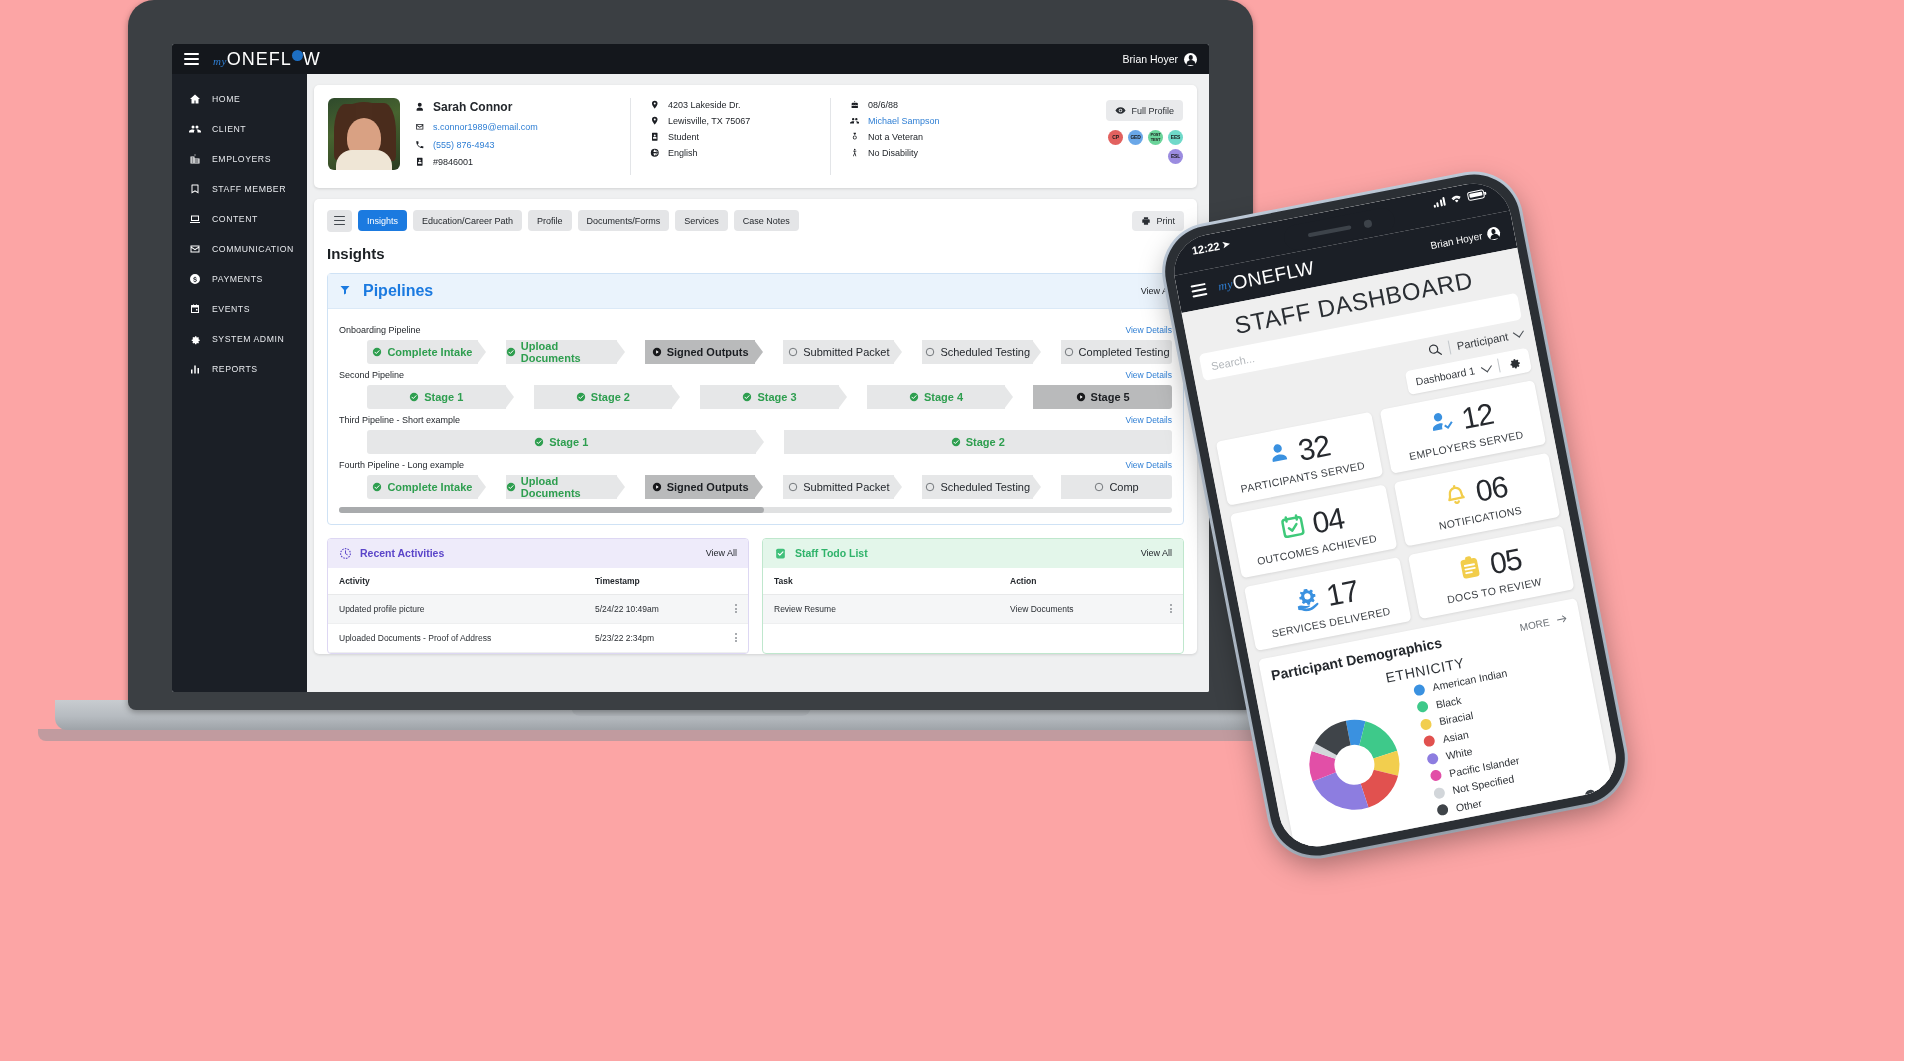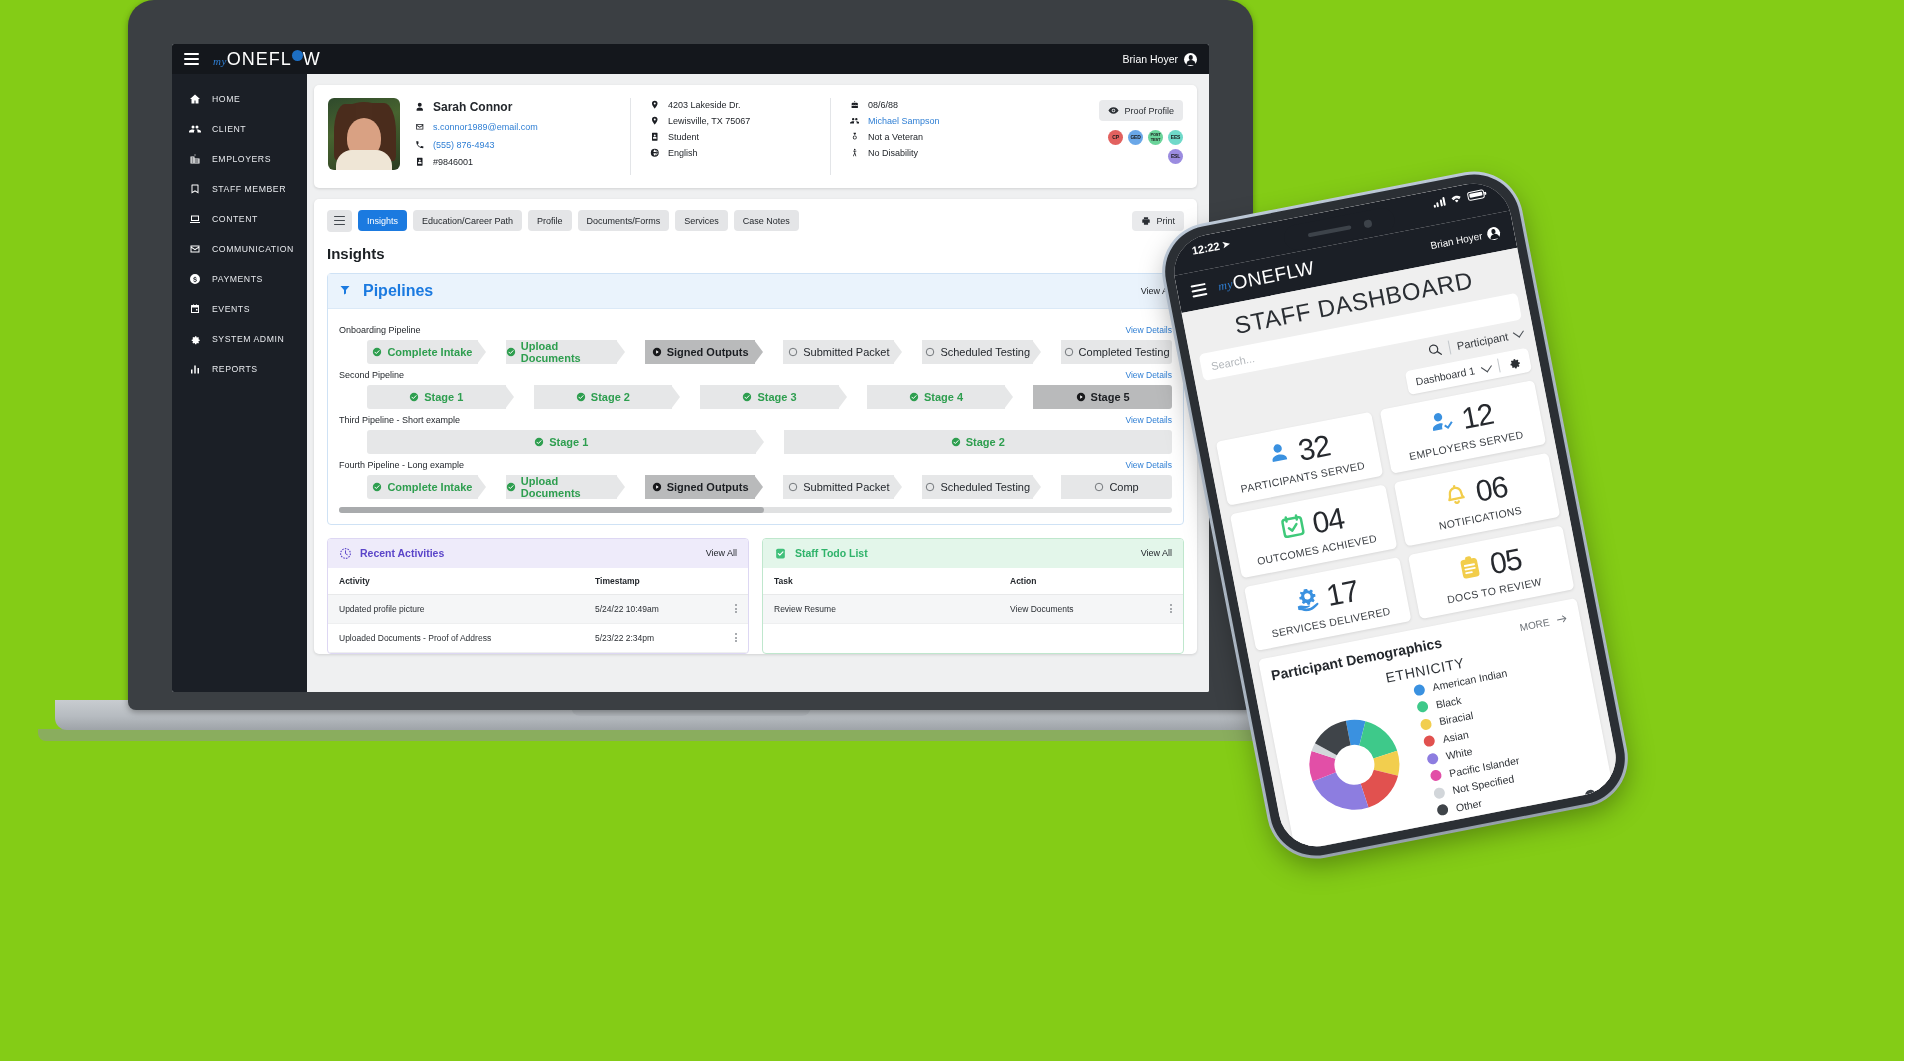--- a/index.html
+++ b/index.html
@@ -2,21 +2,21 @@
 <html><head>
 <meta charset="utf-8">
 <style>
   * { box-sizing: border-box; margin: 0; padding: 0; }
   html, body {
     width: 1924px; height: 1061px;
     background: #ffffff;
     font-family: "Liberation Sans", sans-serif;
     overflow: hidden;
   }
-  #stage { position: relative; width: 1904px; height: 1061px; background:#84cc16; }
+  #stage { position: relative; width: 1904px; height: 1061px; background:#fca5a5; }
 
   
   .laptop { position:absolute; left:128px; top:0px; width:1125px; height:760px; }
   .laptop-lid {
     position:absolute; left:0; top:0; width:1125px; height:710px;
     background:#3b3f43; border-radius:26px 26px 8px 8px;
     box-shadow: 0 2px 6px rgba(0,0,0,.35);
     padding:44px 44px 18px 44px;
   }
   .laptop-screen {
@@ -497,21 +497,21 @@
                 </div>
               </div>
 
               <div class="profile-right">
                 <button class="btn-ghost">
                   <span>
                     <svg viewBox="0 0 24 24" style="width:11px;height:11px;fill:#2b2f34;display:block">
                         <path d="M12 5C6.5 5 2.3 9.1 1 12c1.3 2.9 5.5 7 11 7s9.7-4.1 11-7c-1.3-2.9-5.5-7-11-7zm0 11a4 4 0 1 1 0-8 4 4 0 0 1 0 8zm0-6.2a2.2 2.2 0 1 0 0 4.4 2.2 2.2 0 0 0 0-4.4z"></path>
                       </svg>
                   </span>
-                  <span>Proof Profile</span>
+                  <span>Full Profile</span>
                 </button>
                 <div class="badges">
                   <div class="badge-row">
                     <span class="badge" style="background:#e2615f">CP</span>
                     <span class="badge" style="background:#6aa7e8">GED</span>
                     <span class="badge" style="background:#6ad49a;font-size:4px;line-height:1.1">POST TEST</span>
                     <span class="badge" style="background:#6fd9c9">EES</span>
                   </div>
                   <div class="badge-row">
                     <span class="badge" style="background:#9b8ce0">ESL</span>

